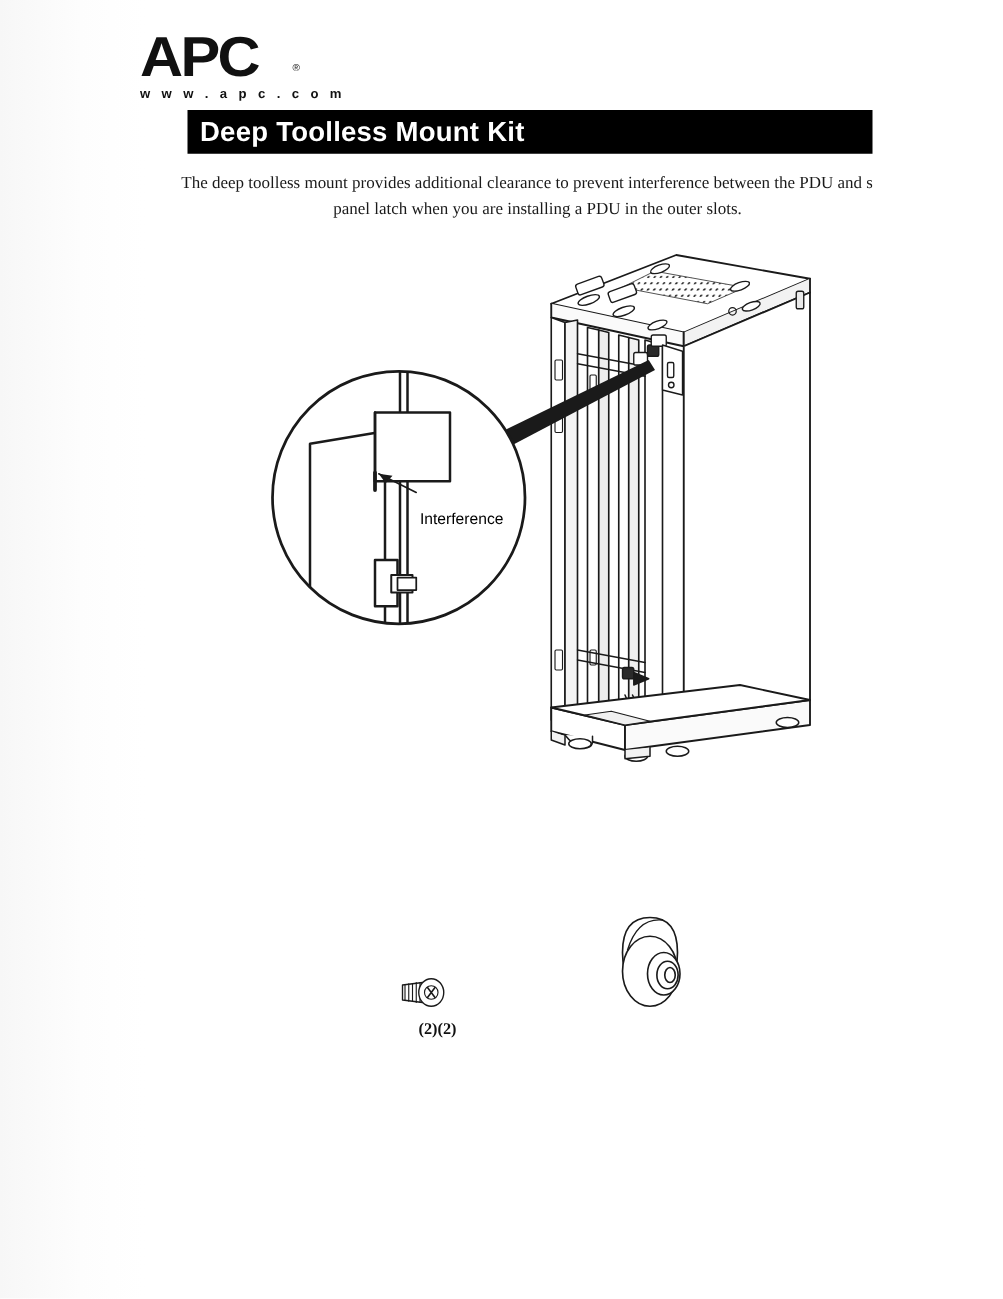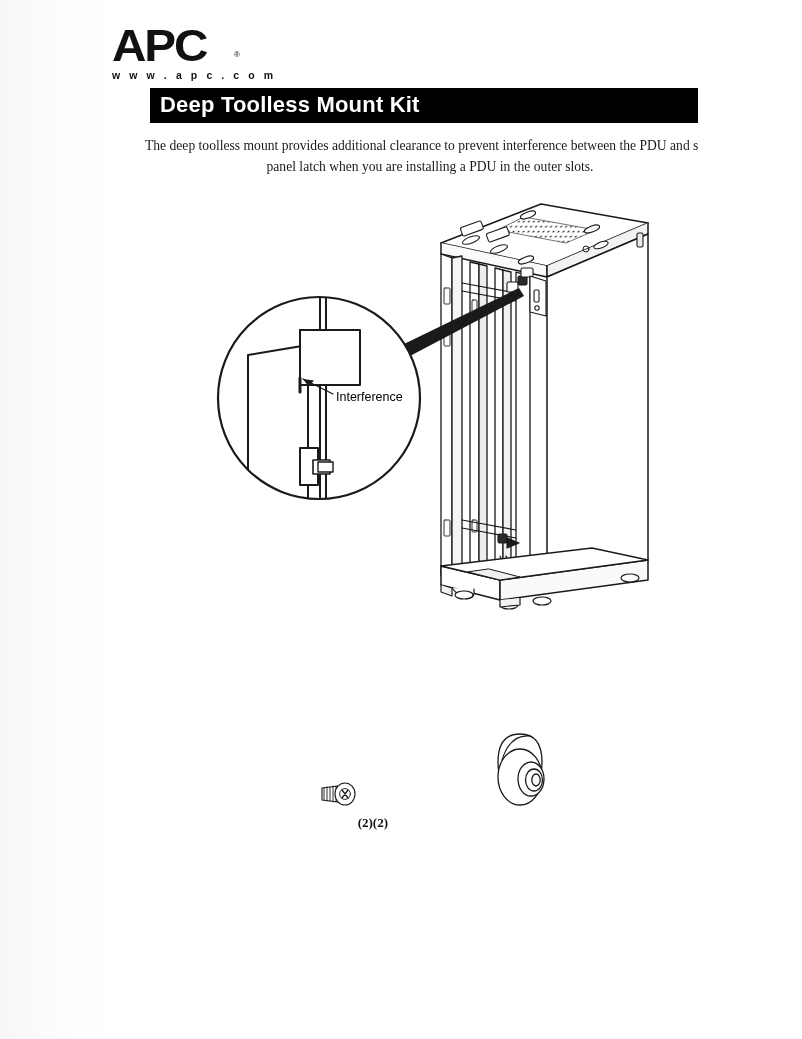--- a/index.html
+++ b/index.html
@@ -104,33 +104,33 @@
     top: 0;
     width: 802px;
     height: 1039px;
     pointer-events: none;
   }
   .figure svg { display: block; }
 
   .callout-label {
     position: absolute;
     left: 336px;
-    top: 390px;
+    top: 408px;
     font-family: "Liberation Sans", sans-serif;
     font-size: 12.5px;
     color: #000000;
     white-space: nowrap;
   }
 
   .part-qty {
     position: absolute;
     left: 312px;
     top: 815px;
     width: 76px;
-    text-align: right;
+    text-align: center;
     font-family: "Liberation Serif", serif;
     font-weight: bold;
     font-size: 13px;
     color: #111111;
   }
 </style>
 </head>
 <body>
 
 <div class="page">

